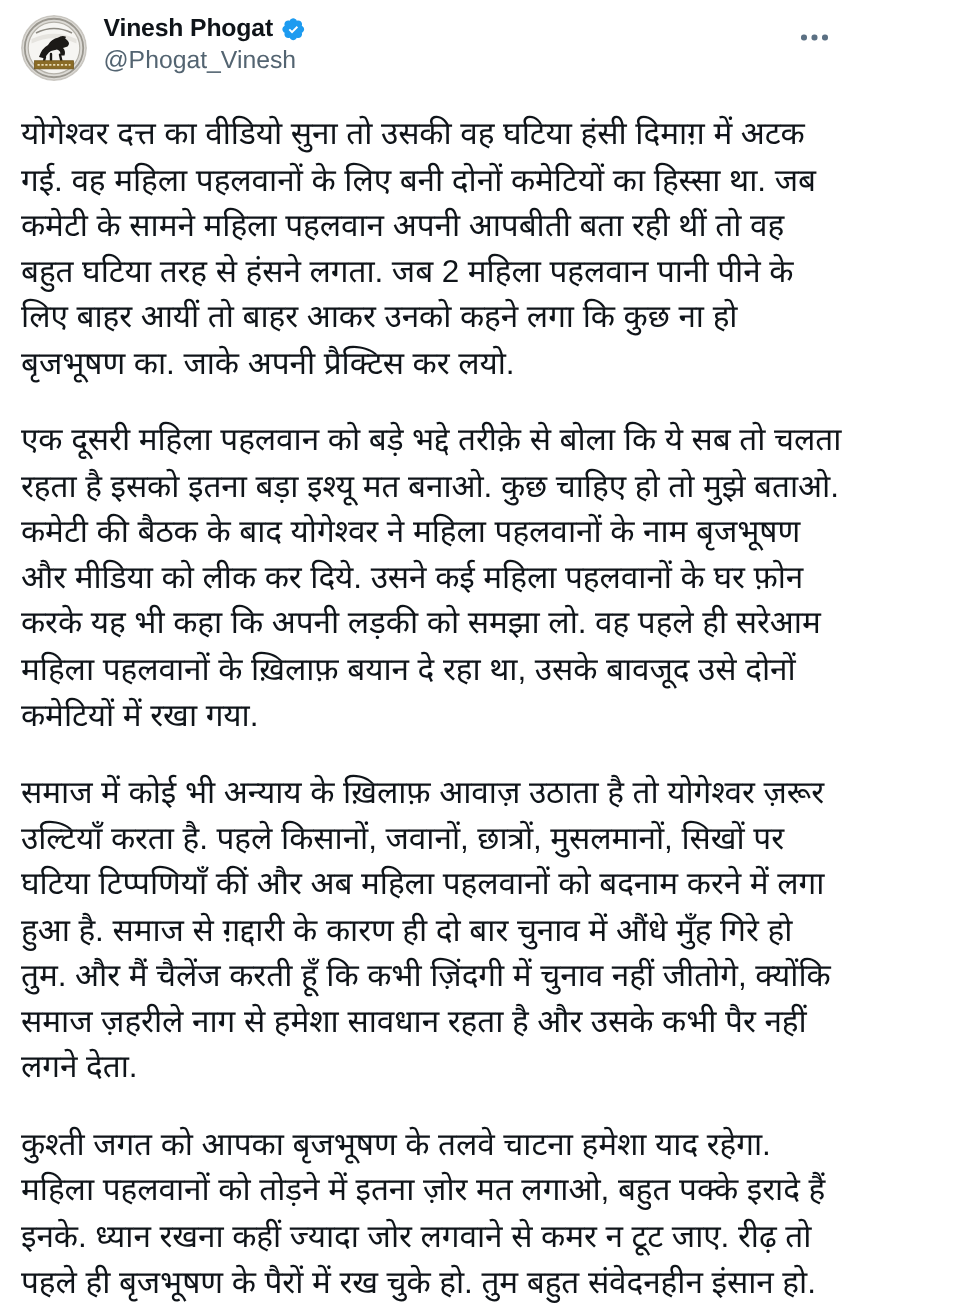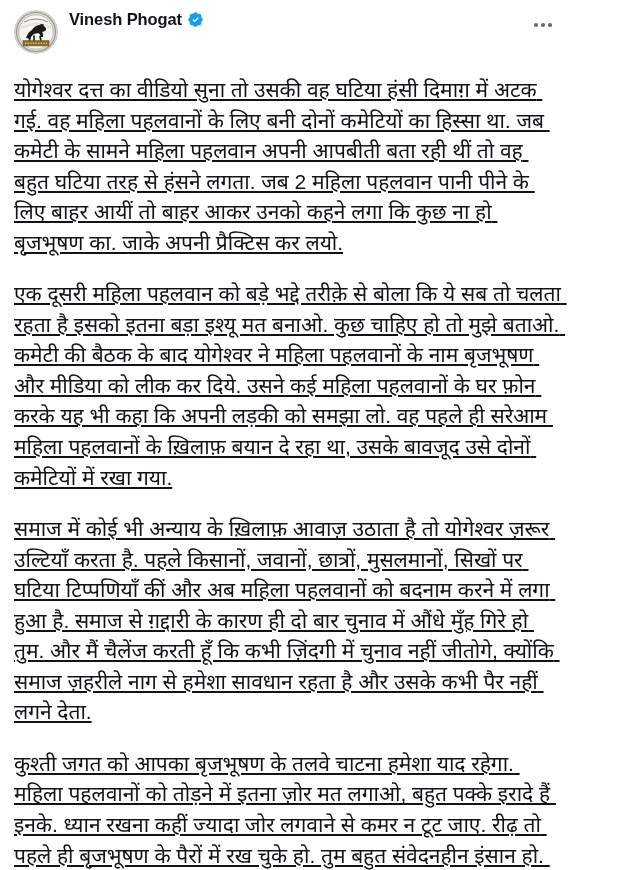--- a/index.html
+++ b/index.html
@@ -103,21 +103,20 @@
     font-size: 21px;
     line-height: 1.455;
     color: #0f1419;
     font-family: "Liberation Sans", "DejaVu Sans", sans-serif;
     letter-spacing: -0.05px;
   }
   .tweet-body p {
     margin: 0 0 21px 0;
     white-space: pre-wrap;
     word-wrap: break-word;
-    text-decoration: underline;
   }
   .tweet-body p:last-of-type { margin-bottom: 7px; }
 </style>
 </head>
 <body>
 
 <div class="tweet-card">
 
   <div class="tweet-header">
 
@@ -152,20 +151,21 @@
     <div class="identity">
       <div class="name-row">
         <span class="display-name">Vinesh Phogat</span>
         <span class="verified-badge">
           <svg viewBox="0 0 24 24" xmlns="http://www.w3.org/2000/svg">
             <path fill="#1D9BF0" d="M22.25 12c0-1.43-.88-2.67-2.19-3.34.46-1.39.2-2.9-.81-3.91s-2.52-1.27-3.91-.81C14.67 2.63 13.43 1.75 12 1.75s-2.67.88-3.34 2.19c-1.39-.46-2.9-.2-3.91.81s-1.27 2.52-.81 3.91C2.63 9.33 1.75 10.57 1.75 12s.88 2.67 2.19 3.34c-.46 1.39-.2 2.9.81 3.91s2.52 1.27 3.91.81c.67 1.31 1.91 2.19 3.34 2.19s2.67-.88 3.34-2.19c1.39.46 2.9.2 3.91-.81s1.27-2.52.81-3.91c1.31-.67 2.19-1.91 2.19-3.34z"></path>
             <path fill="#ffffff" d="M10.84 15.92l-3.2-3.2 1.27-1.27 1.93 1.93 4.41-4.41 1.27 1.27-5.68 5.68z"></path>
           </svg>
         </span>
       </div>
+      <div class="handle">@Phogat_Vinesh</div>
     </div>
 
     <div class="more-button">
       <i></i>
       <i></i>
       <i></i>
     </div>
   </div>
 
   <div class="tweet-body">

